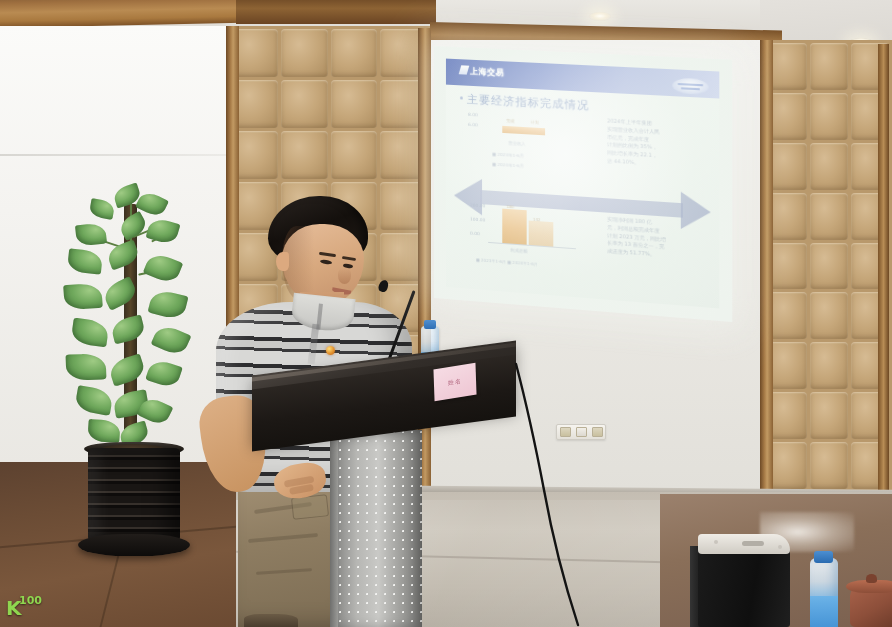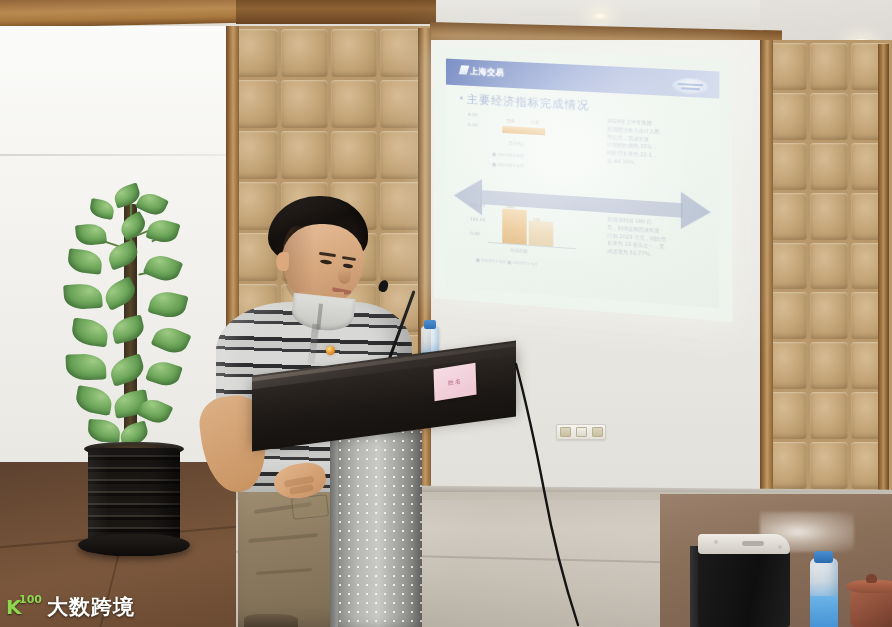--- a/index.html
+++ b/index.html
@@ -888,16 +888,15 @@
 
   <div class="brown-pot"></div>
   <div class="brown-lid"></div>
   <div class="brown-knob"></div>
 
   <div class="watermark">
     <div class="wm-logo">
       <span class="k">K</span>
       <span class="hundred">100</span>
     </div>
-    <div class="wm-text">大数跨境</div>
   </div>
 
 </div>
 
 </body></html>

